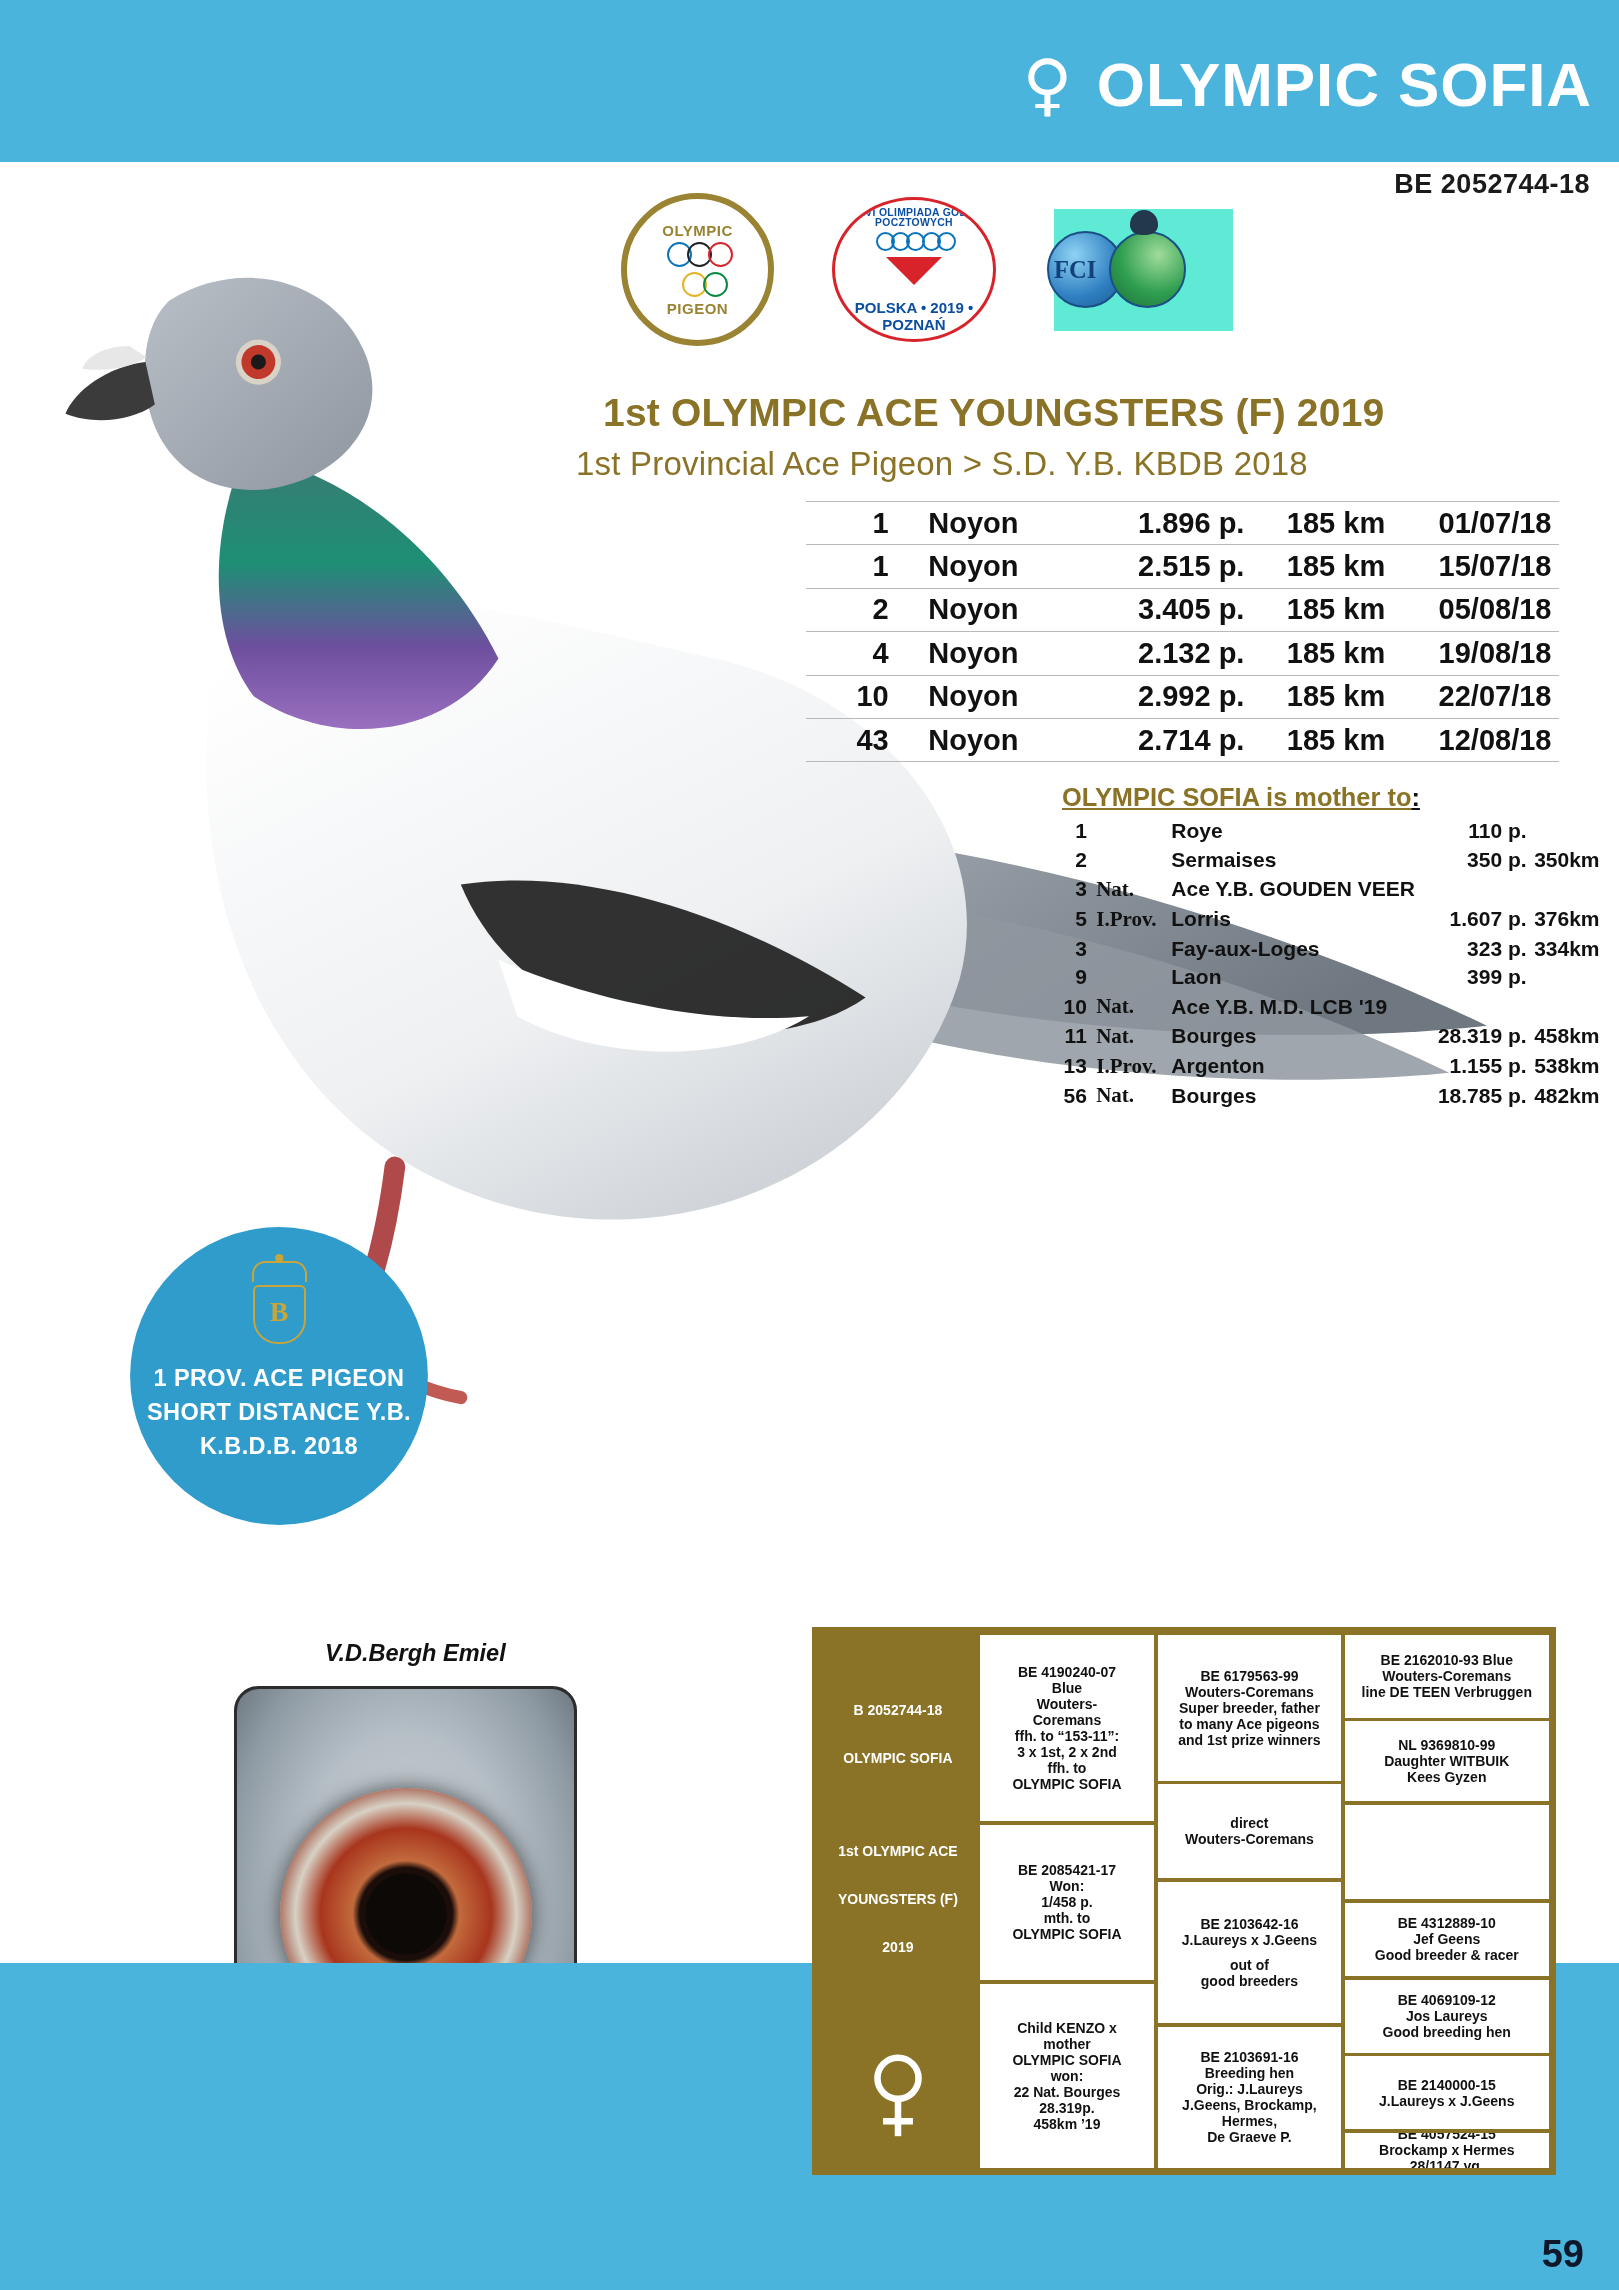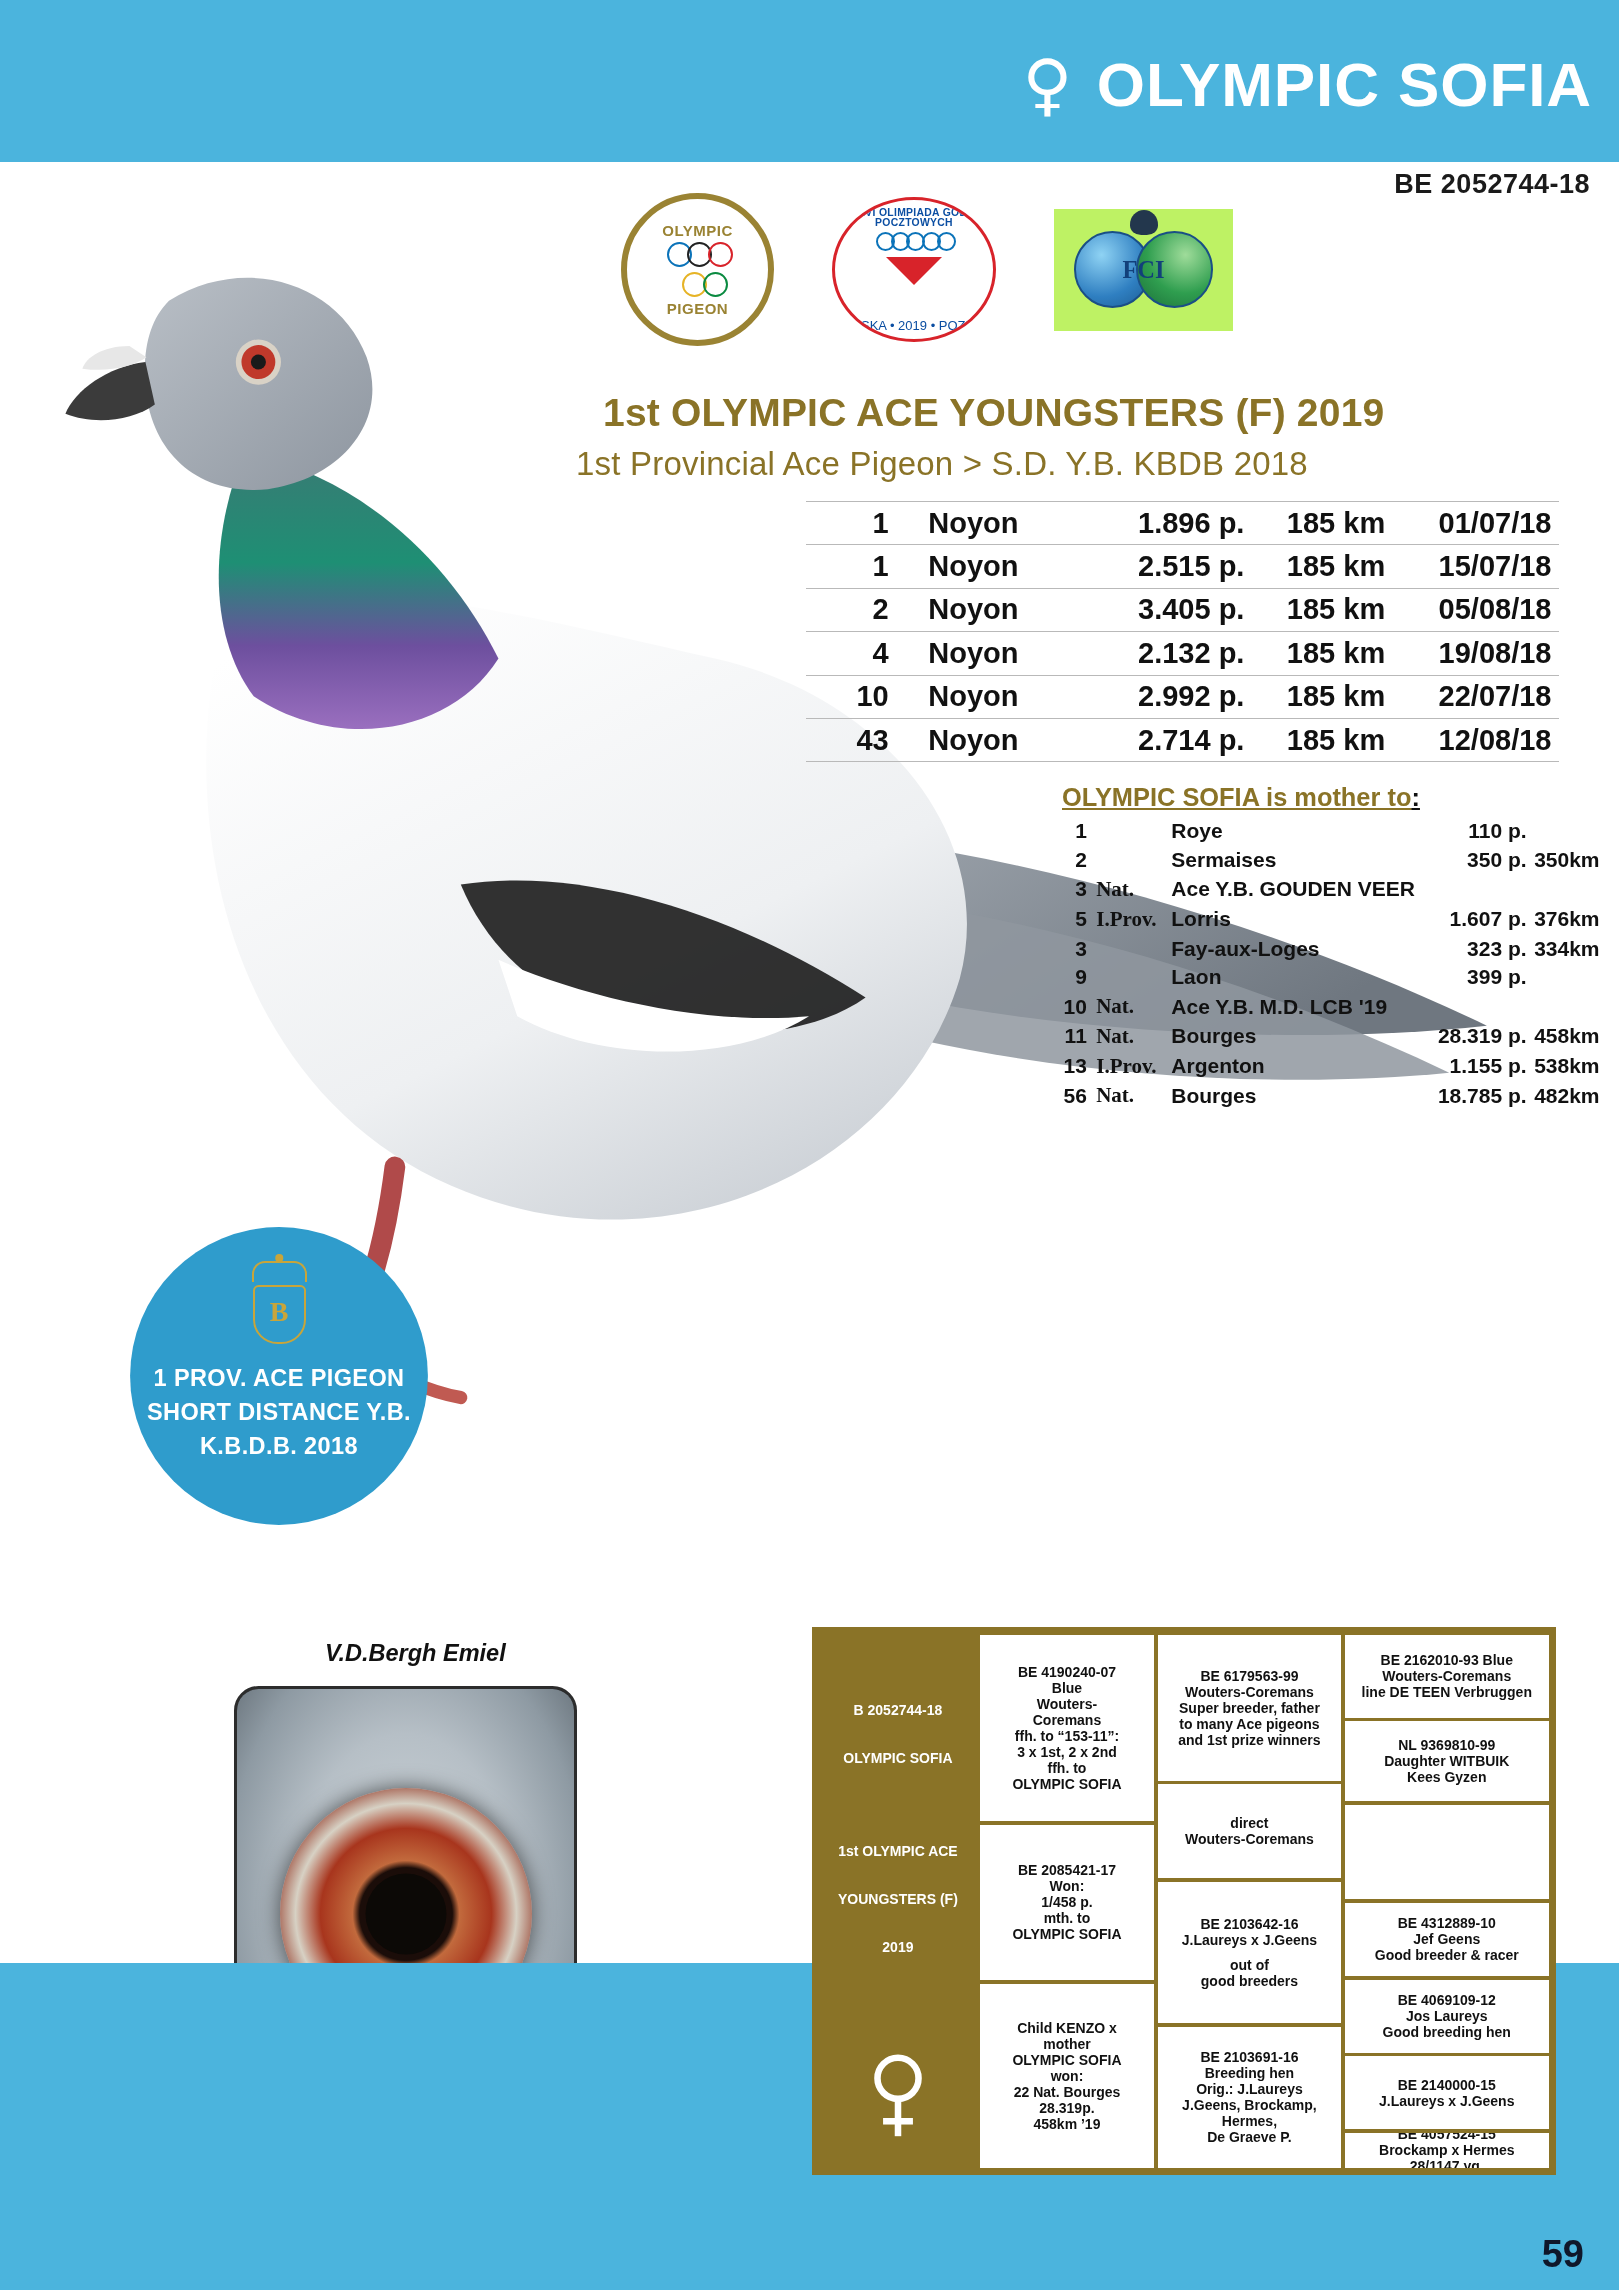--- a/index.html
+++ b/index.html
@@ -141,35 +141,34 @@
     margin-right: -3.8px;
   }
   .logo-poznan .dove {
     width: 0; height: 0;
     margin-top: 5.6px;
     border-left: 28px solid transparent;
     border-right: 28px solid transparent;
     border-top: 28px solid #d8232a;
   }
   .logo-poznan .arc-bot {
-    font-size: 13px;
-    font-weight: normal;
+    font-size: 15px;
+    font-weight: bold;
     color: #0b4ea2;
     position: absolute;
     bottom: 5.6px;
     text-align: center;
   }
 
   .logo-fci {
     width: 179px; height: 122px;
-    background: #bef264;
+    background: #5eead4;
     position: relative;
     display: flex;
     align-items: center;
-    justify-content: center;
   }
   .logo-fci .globe {
     width: 73px; height: 73px;
     border-radius: 50%;
     background: radial-gradient(circle at 35% 30%, #8fd3f4 0%, #2f7fc1 60%, #1c5c92 100%);
     border: 2.8px solid #1a4f86;
     margin: 0 -7.5px;
   }
   .logo-fci .globe.g2 { background: radial-gradient(circle at 65% 30%, #9fdc9a 0%, #2f9e4f 55%, #1c6e39 100%); }
   .logo-fci .fci-text {

